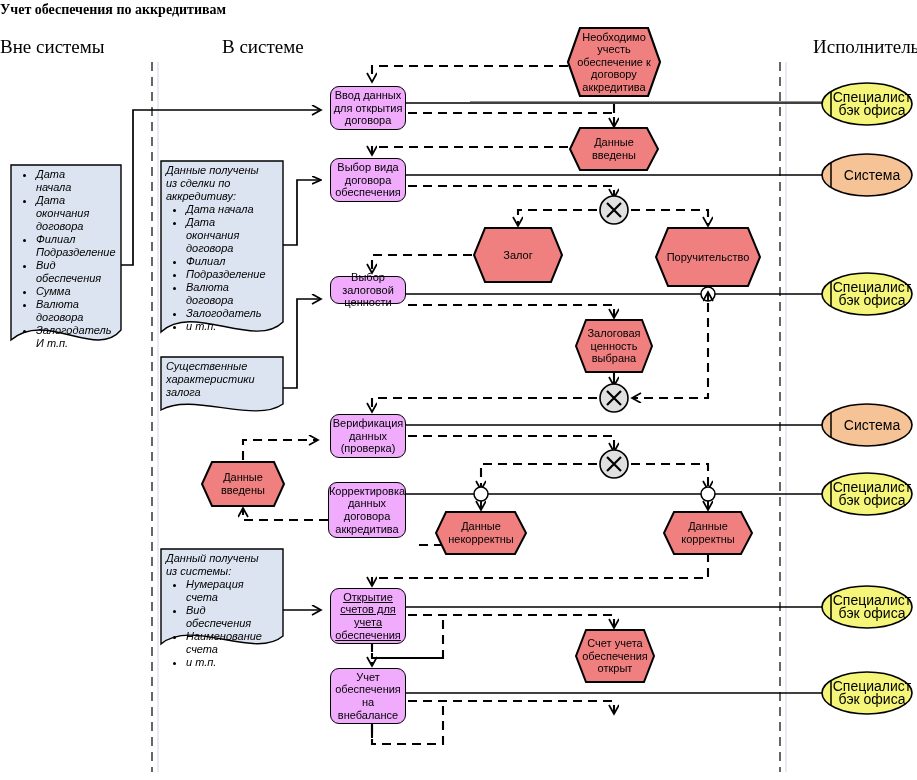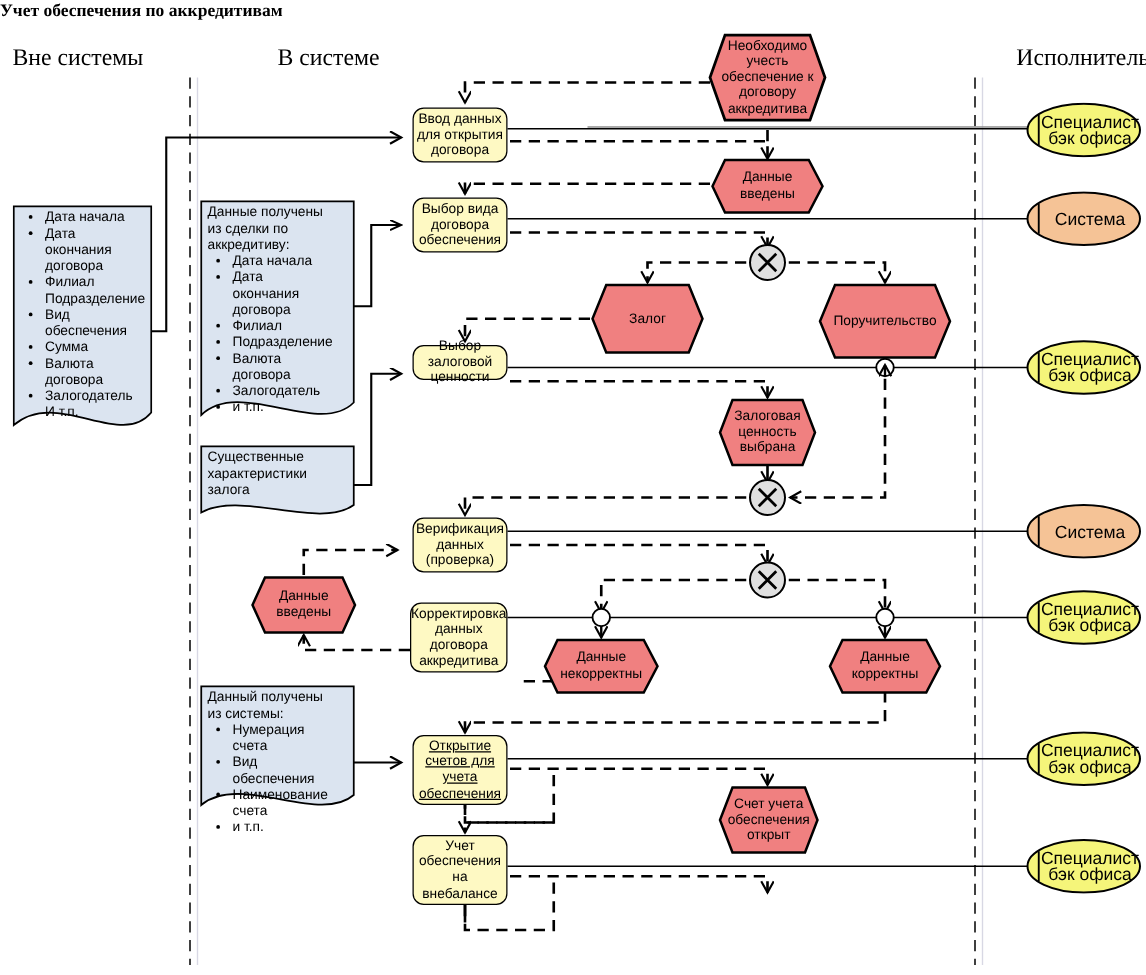--- a/index.html
+++ b/index.html
@@ -8,46 +8,46 @@
     font-family:"Liberation Sans", sans-serif;
   }
   #stage{position:absolute;left:0;top:0;width:917px;height:780px;}
   svg.layer{position:absolute;left:0;top:0;width:917px;height:780px;overflow:visible;}
 
   .ttl{
     position:absolute;left:0;top:2px;width:917px;
     font-family:"Liberation Serif", serif;font-weight:bold;font-size:14px;color:#000;
   }
   .lane-hdr{position:absolute;font-family:"Liberation Serif", serif;font-size:19px;color:#000;white-space:nowrap;}
-  #hdr-out{left:10px;top:36px;}
+  #hdr-out{left:0;top:36px;}
   #hdr-in{left:222px;top:36px;}
   #hdr-act{left:813px;top:36px;}
 
   .node{position:absolute;box-sizing:border-box;display:flex;align-items:center;justify-content:center;text-align:center;}
   .proc{
-    background:#fef9c3;border:1.6px solid #000;border-radius:9px;
+    background:#f0abfc;border:1.6px solid #000;border-radius:9px;
     font-size:11px;line-height:12.6px;color:#000;padding:2px 1px;
   }
   .hexwrap{position:absolute;}
   .hexwrap .lbl{
     position:absolute;left:0;top:0;width:100%;height:100%;
     display:flex;align-items:center;justify-content:center;text-align:center;
     font-size:11px;line-height:12.6px;color:#000;pointer-events:none;padding:0 8px;box-sizing:border-box;
   }
   .ovalwrap{position:absolute;}
   .ovalwrap .lbl{
     position:absolute;left:0;top:0;width:100%;height:100%;
     display:flex;align-items:center;justify-content:center;text-align:center;
     font-size:14px;line-height:12.6px;color:#000;pointer-events:none;padding-left:10px;box-sizing:border-box;
   }
   .docwrap{position:absolute;}
   .docwrap .body{
     position:absolute;left:0;top:0;width:100%;
     font-size:11px;line-height:13px;color:#000;
-    padding:4px 22px 0 6px;box-sizing:border-box;
+    padding:4px 22px 0 6px;box-sizing:border-box;font-style:italic;
   }
   .docwrap ul{margin:0;padding-left:20px;list-style:disc;}
   .docwrap li{margin:0;}
   .gw{position:absolute;}
 </style>
 </head>
 <body>
 
 <div id="stage">
 

